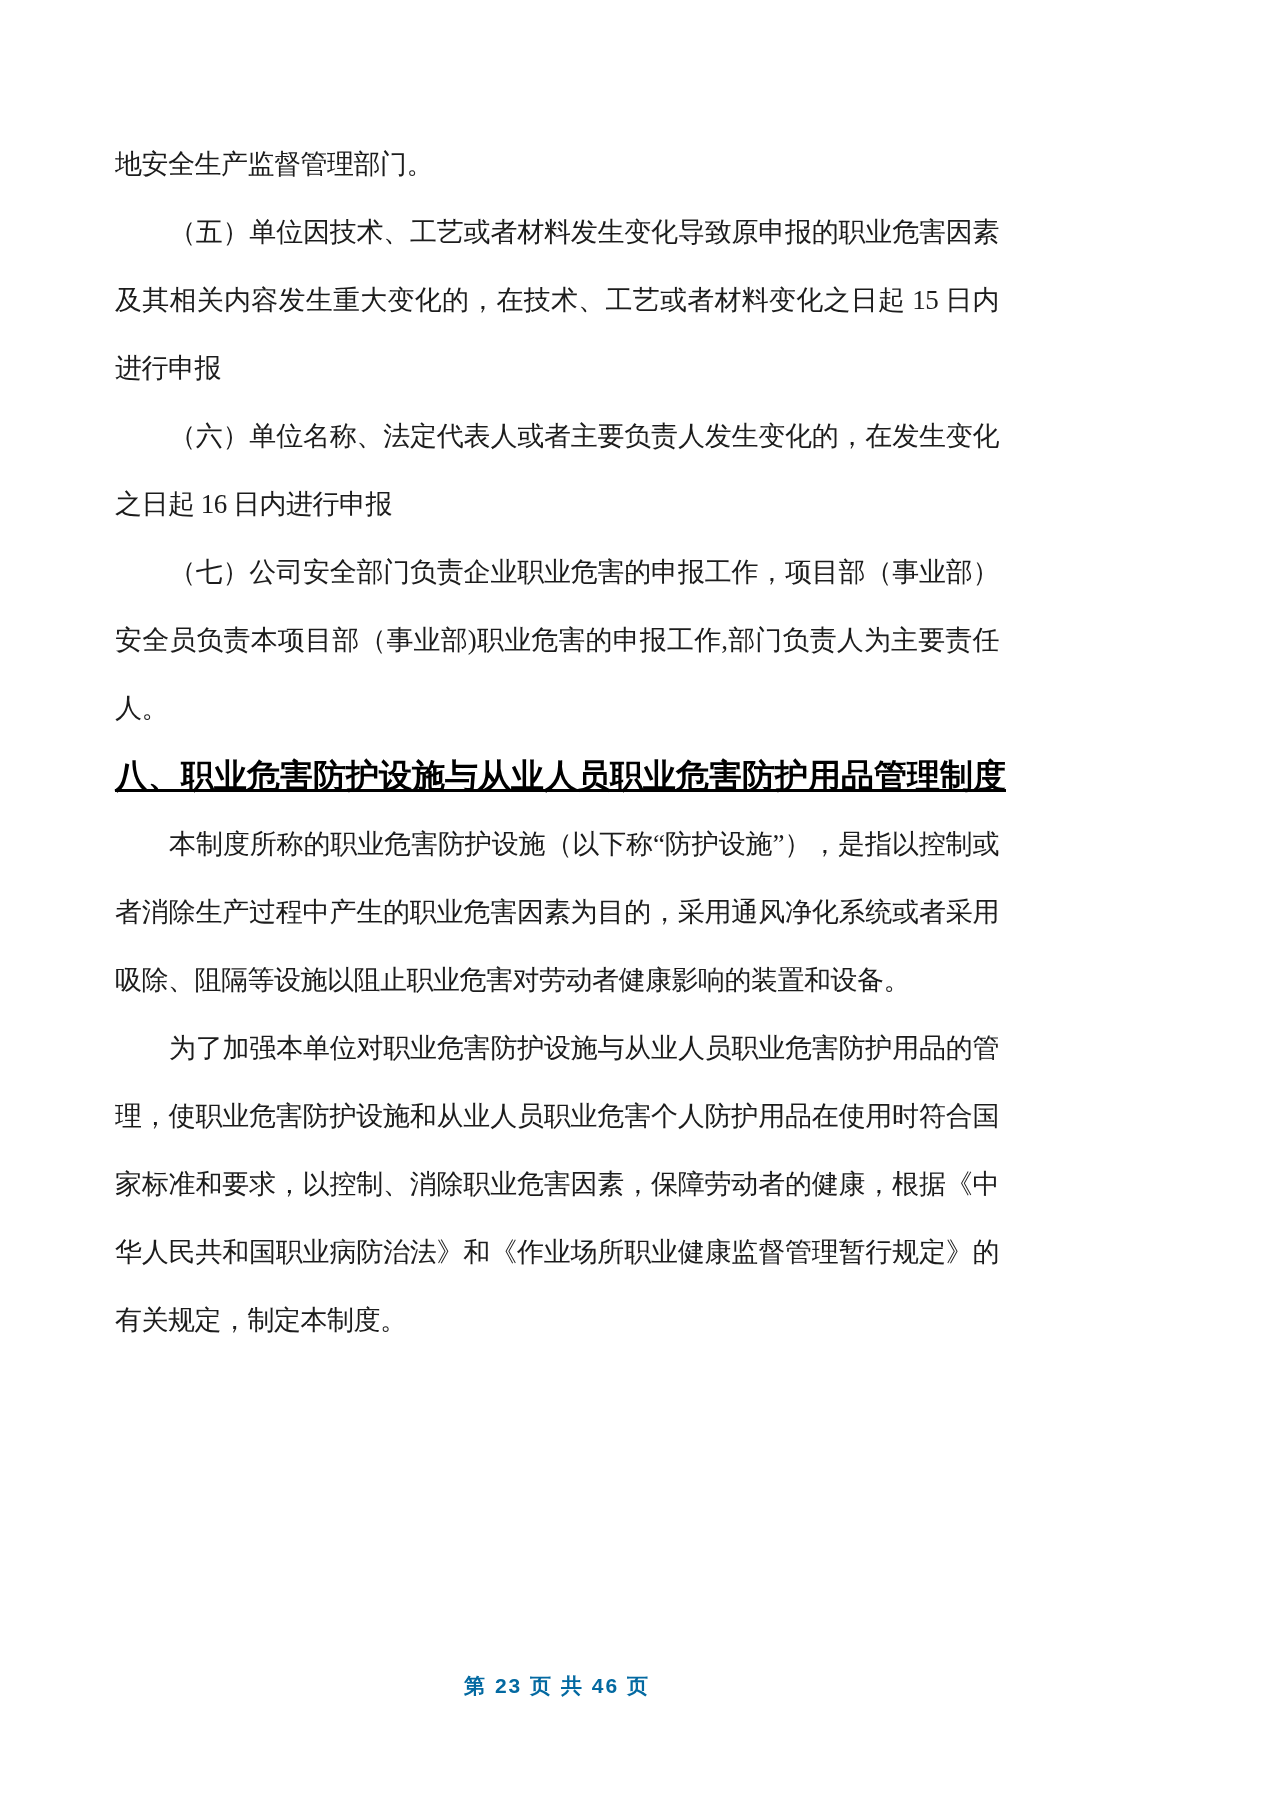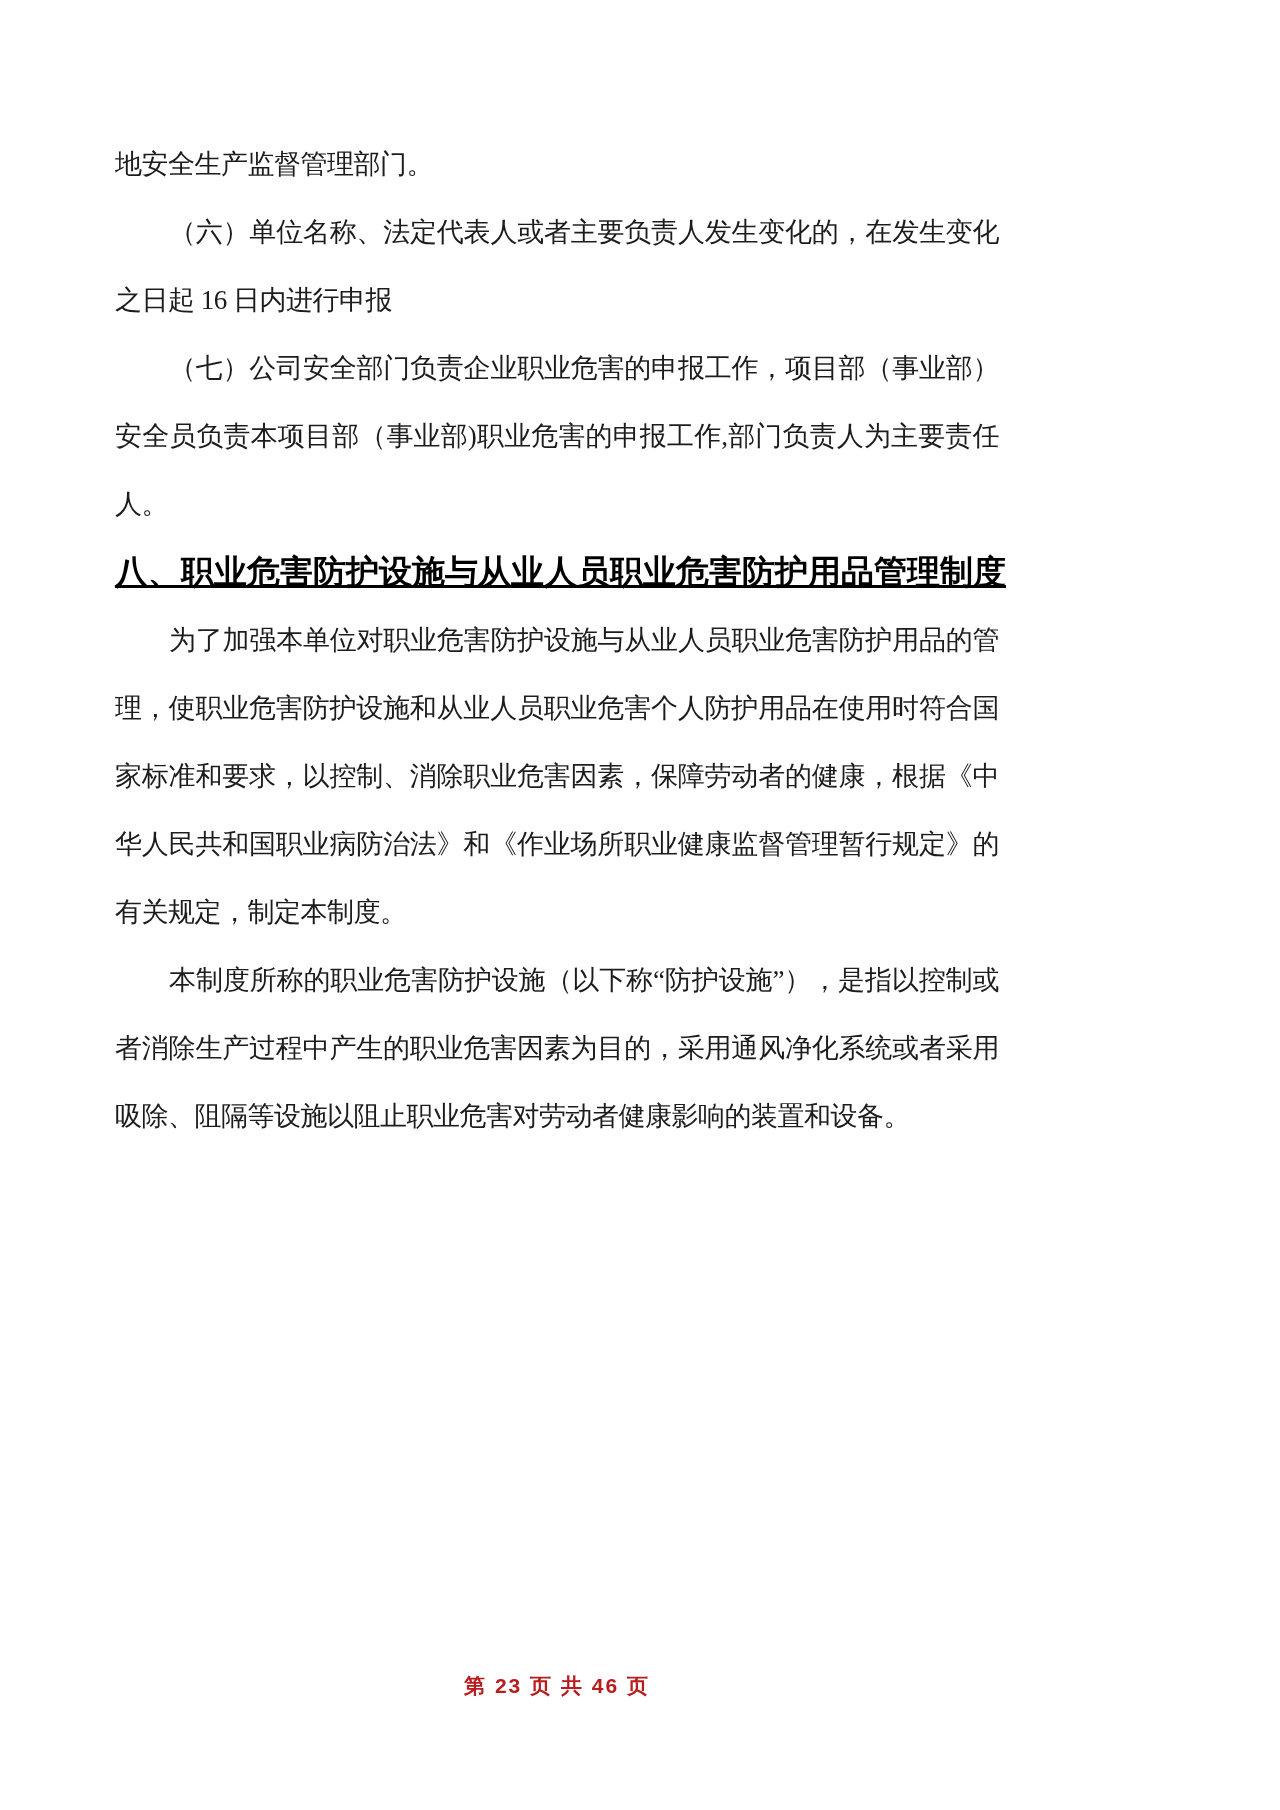--- a/index.html
+++ b/index.html
@@ -52,32 +52,33 @@
     left: 115px;
     top: 1672px;
     width: 884px;
     text-align: center;
   }
   .footer span {
     font-family: "Liberation Sans", "DejaVu Sans", sans-serif;
     font-weight: bold;
     font-size: 21px;
     letter-spacing: 2px;
-    color: #b91c1c;
+    color: #0369a1;
   }
 </style>
 </head>
 <body>
 
 <div class="page">
   <div class="content">
     <p class="para">地安全生产监督管理部门。</p>
+    <p class="para indent">（五）单位因技术、工艺或者材料发生变化导致原申报的职业危害因素及其相关内容发生重大变化的，在技术、工艺或者材料变化之日起 15 日内进行申报</p>
     <p class="para indent">（六）单位名称、法定代表人或者主要负责人发生变化的，在发生变化之日起 16 日内进行申报</p>
     <p class="para indent">（七）公司安全部门负责企业职业危害的申报工作，项目部（事业部）安全员负责本项目部（事业部)职业危害的申报工作,部门负责人为主要责任人。</p>
     <h2 class="heading">八、职业危害防护设施与从业人员职业危害防护用品管理制度</h2>
+    <p class="para indent">本制度所称的职业危害防护设施（以下称“防护设施”），是指以控制或者消除生产过程中产生的职业危害因素为目的，采用通风净化系统或者采用吸除、阻隔等设施以阻止职业危害对劳动者健康影响的装置和设备。</p>
     <p class="para indent">为了加强本单位对职业危害防护设施与从业人员职业危害防护用品的管理，使职业危害防护设施和从业人员职业危害个人防护用品在使用时符合国家标准和要求，以控制、消除职业危害因素，保障劳动者的健康，根据《中华人民共和国职业病防治法》和《作业场所职业健康监督管理暂行规定》的有关规定，制定本制度。</p>
-    <p class="para indent">本制度所称的职业危害防护设施（以下称“防护设施”），是指以控制或者消除生产过程中产生的职业危害因素为目的，采用通风净化系统或者采用吸除、阻隔等设施以阻止职业危害对劳动者健康影响的装置和设备。</p>
   </div>
 
   <div class="footer">
     <span>第 23 页 共 46 页</span>
   </div>
 </div>
 
 </body></html>

